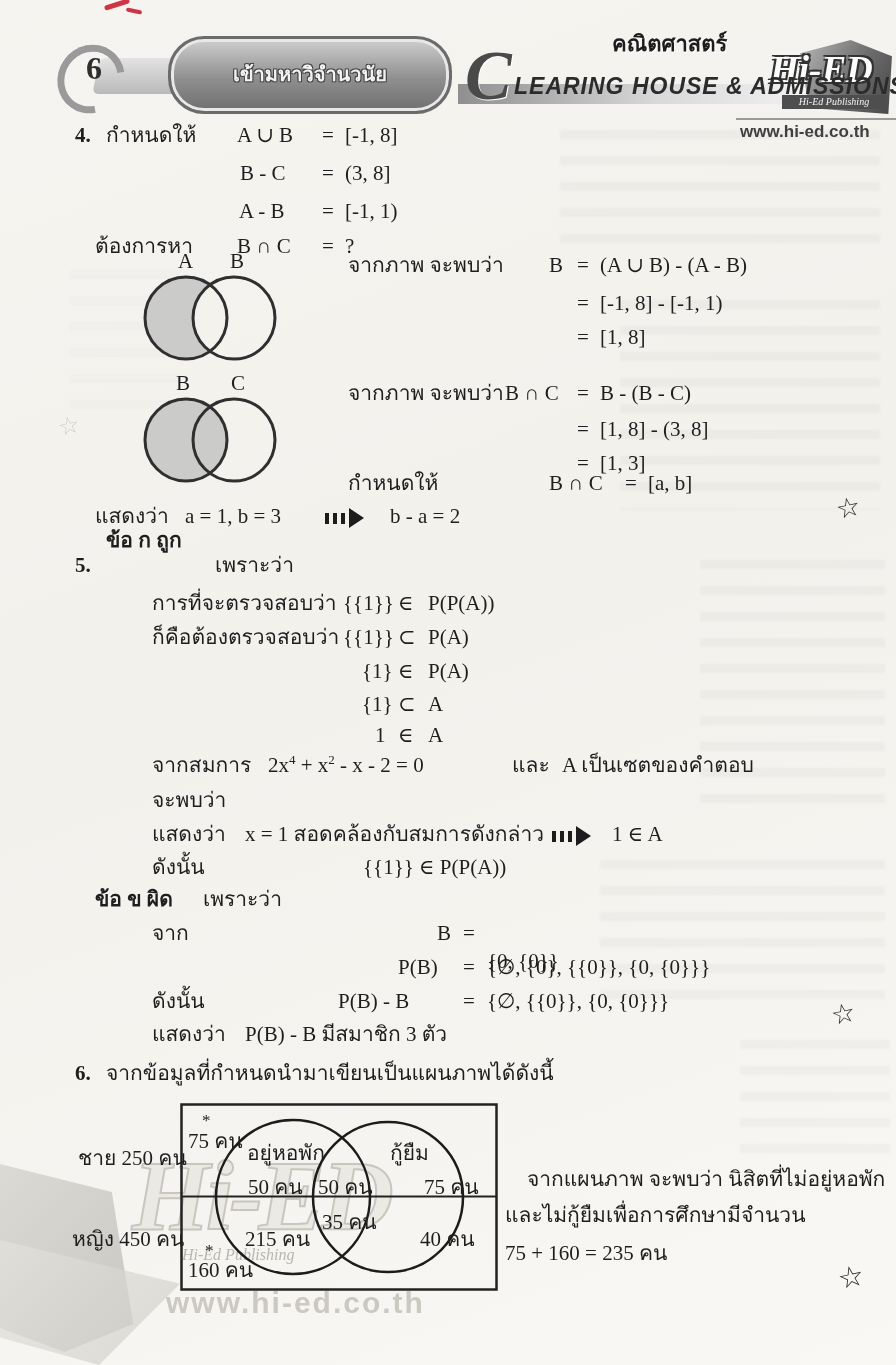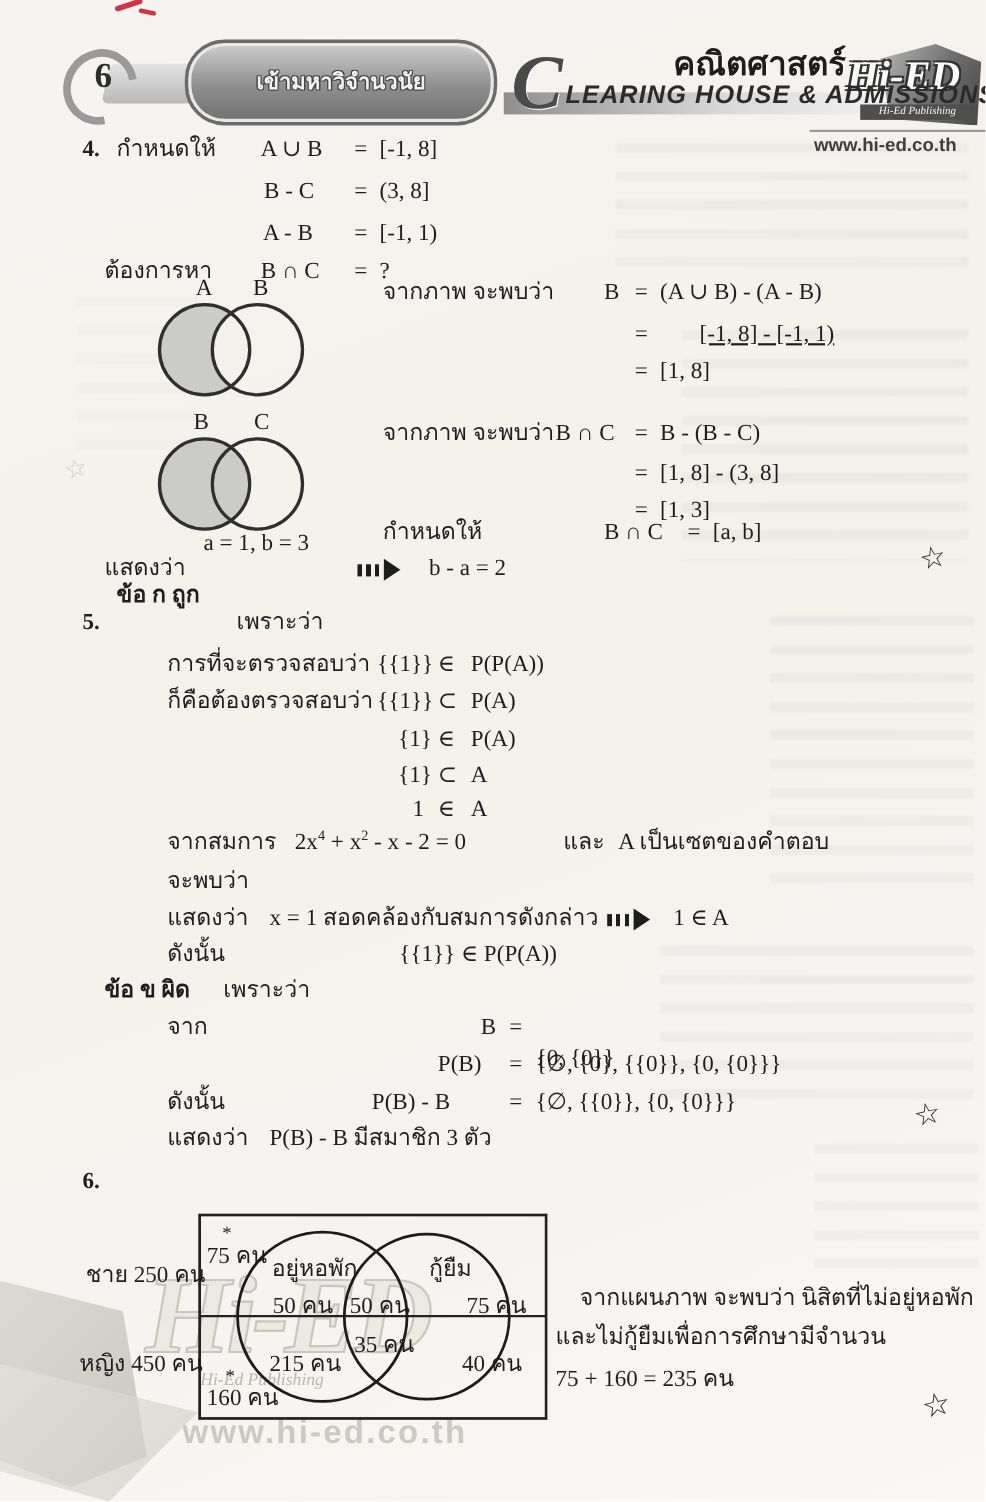--- a/index.html
+++ b/index.html
@@ -86,21 +86,21 @@
   <div class="swoosh"></div>
   <div class="ribbon"></div>
   <div class="t b" style="left:86px;top:48px;font-size:32px;color:#2e2e2e;z-index:5;">6</div>
 
   <div class="badge">
     <div class="l2">เข้ามหาวิจำนวนัย</div>
   </div>
 
   <div class="seriesband"></div>
   <div class="bigC">C</div>
-  <div class="t b" style="left:612px;top:40px;font-size:30px;color:#1d1d1d;text-shadow:1px 1px 0 #fff;">คณิตศาสตร์</div>
+  <div class="t b" style="left:612px;top:30px;font-size:22px;color:#1d1d1d;text-shadow:1px 1px 0 #fff;">คณิตศาสตร์</div>
   <div class="t b" style="left:514px;top:72px;font-size:23px;font-style:italic;color:#2b2b2b;letter-spacing:1px;font-family:'Liberation Sans','DejaVu Sans',sans-serif;">LEARING HOUSE &amp; ADMISSIONS</div>
 
   <div class="logo3d"></div>
   <div class="logoTxt">Hi-ED</div>
   <div class="logoSub">Hi-Ed Publishing</div>
   <div class="urlLine"></div>
   <div class="urlTop">www.hi-ed.co.th</div>
 
   <div class="t b" style="left:75px;top:122px;">4.</div>
   <div class="t" style="left:106px;top:122px;">กำหนดให้</div>
@@ -142,40 +142,40 @@
     <circle cx="44" cy="44" r="41" fill="#cbcbc9"></circle>
     <circle cx="44" cy="44" r="41" fill="none" stroke="#2f2f2f" stroke-width="3"></circle>
     <circle cx="92" cy="44" r="41" fill="none" stroke="#2f2f2f" stroke-width="3"></circle>
   </svg>
 
   <div class="t" style="left:348px;top:252px;">จากภาพ จะพบว่า</div>
   <div class="t math" style="left:549px;top:252px;">B</div>
   <div class="t math" style="left:577px;top:252px;">=</div>
   <div class="t math" style="left:600px;top:252px;">(A ∪ B) - (A - B)</div>
   <div class="t math" style="left:577px;top:290px;">=</div>
-  <div class="t math" style="left:636px;top:290px;text-decoration:underline;">[-1, 8] - [-1, 1)</div>
+  <div class="t math" style="left:600px;top:290px;">[-1, 8] - [-1, 1)</div>
   <div class="t math" style="left:577px;top:324px;">=</div>
   <div class="t math" style="left:600px;top:324px;">[1, 8]</div>
 
   <div class="t" style="left:348px;top:380px;">จากภาพ จะพบว่า</div>
   <div class="t math" style="left:505px;top:380px;">B ∩ C</div>
   <div class="t math" style="left:577px;top:380px;">=</div>
   <div class="t math" style="left:600px;top:380px;">B - (B - C)</div>
   <div class="t math" style="left:577px;top:416px;">=</div>
   <div class="t math" style="left:600px;top:416px;">[1, 8] - (3, 8]</div>
   <div class="t math" style="left:577px;top:450px;">=</div>
   <div class="t math" style="left:600px;top:450px;">[1, 3]</div>
 
   <div class="t" style="left:348px;top:470px;">กำหนดให้</div>
   <div class="t math" style="left:549px;top:470px;">B ∩ C</div>
   <div class="t math" style="left:625px;top:470px;">=</div>
   <div class="t math" style="left:648px;top:470px;">[a, b]</div>
 
   <div class="t" style="left:95px;top:503px;">แสดงว่า</div>
-  <div class="t math" style="left:185px;top:480px;">a = 1, b = 3</div>
+  <div class="t math" style="left:185px;top:503px;">a = 1, b = 3</div>
   <div class="arrow" style="left:325px;top:508px;">
       <span class="bars"></span>
       <span class="tri"></span>
     </div>
   <div class="t math" style="left:390px;top:503px;">b - a = 2</div>
 
   <div class="t b" style="left:75px;top:552px;">5.</div>
   <div class="t b" style="left:106px;top:527px;">ข้อ ก ถูก</div>
   <div class="t" style="left:215px;top:552px;">เพราะว่า</div>
 
@@ -235,20 +235,21 @@
 
   <div class="t" style="left:152px;top:988px;">ดังนั้น</div>
   <div class="t math" style="left:338px;top:988px;">P(B) - B</div>
   <div class="t math" style="left:463px;top:988px;">=</div>
   <div class="t math" style="left:487px;top:988px;">{∅, {{0}}, {0, {0}}}</div>
 
   <div class="t" style="left:152px;top:1021px;">แสดงว่า</div>
   <div class="t math" style="left:245px;top:1021px;">P(B) - B มีสมาชิก 3 ตัว</div>
 
   <div class="t b" style="left:75px;top:1060px;">6.</div>
+  <div class="t" style="left:106px;top:1060px;">จากข้อมูลที่กำหนดนำมาเขียนเป็นแผนภาพได้ดังนี้</div>
 
   <div class="wedge1"></div>
   <div class="wedge2"></div>
   <div class="wmLogo">Hi-ED</div>
   <div class="wmPub">Hi-Ed Publishing</div>
   <div class="wmUrl">www.hi-ed.co.th</div>
 
   <svg class="venn" style="left:180px;top:1103px;" width="318" height="188" viewBox="0 0 318 188">
     <rect x="1.5" y="1.5" width="315" height="185" fill="none" stroke="#222" stroke-width="2.5"></rect>
     <line x1="1.5" y1="93.5" x2="316.5" y2="93.5" stroke="#222" stroke-width="2"></line>

